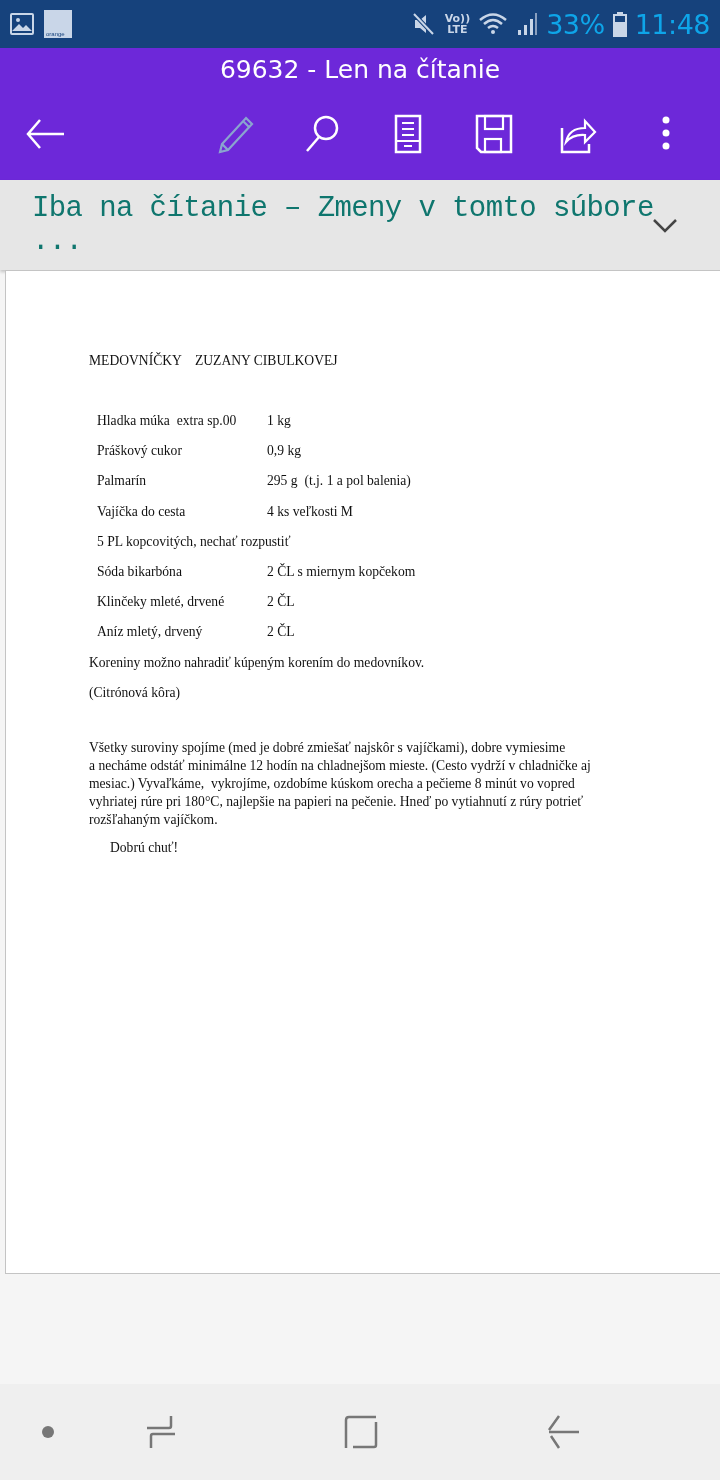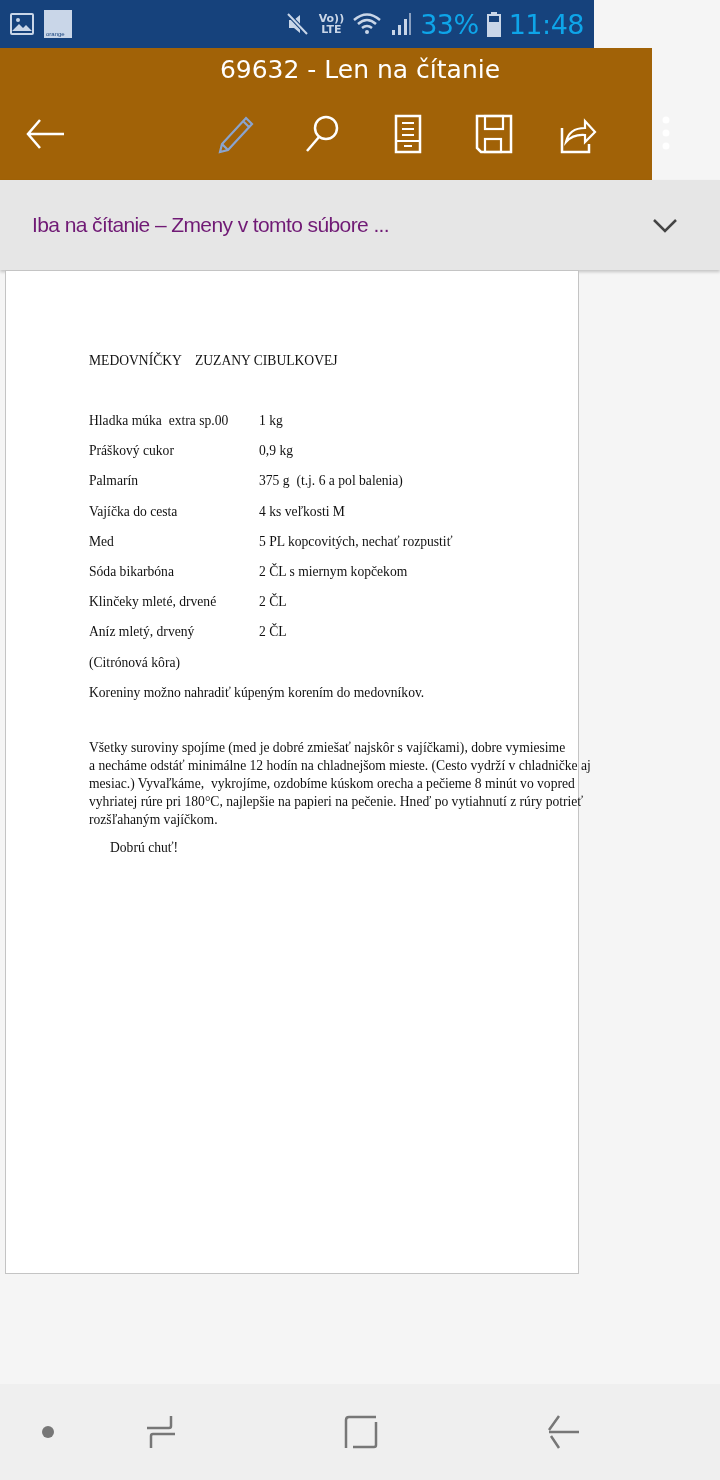--- a/index.html
+++ b/index.html
@@ -1,58 +1,58 @@
 <!DOCTYPE html>
 <html><head>
 <meta charset="utf-8">
 <style>
   * { box-sizing: border-box; margin: 0; padding: 0; }
   html, body { width: 720px; height: 1480px; overflow: hidden; background: #f5f5f5; }
   body { position: relative; font-family: "Liberation Sans", sans-serif; }
 
   .statusbar {
-    position: absolute; left: 0; top: 0; width: 594px; height: 48px;
+    position: absolute; left: 0; top: 0; width: 720px; height: 48px;
     background: #16427c; color: #c9d6e8;
     display: flex; align-items: center; padding: 0 10px;
   }
   .sb-left { display: flex; align-items: center; gap: 10px; }
   .sb-right { margin-left: auto; display: flex; align-items: center; gap: 8px; font-family: "DejaVu Sans", sans-serif; }
   .sb-img { width: 24px; height: 22px; border: 2px solid #c9d6e8; border-radius: 2px; position: relative; }
   .orange-logo { width: 28px; height: 28px; background: #c9d6e8; position: relative; }
   .orange-logo span { position: absolute; bottom: 1px; left: 2px; font-size: 6px; color: #16427c; }
   .sb-text { font-size: 27px; color: #0ea5e9; letter-spacing: -0.5px; }
   .sb-small { font-size: 11px; line-height: 11px; text-align: center; font-weight: bold; }
 
   .appbar {
-    position: absolute; left: 0; top: 48px; width: 652px; height: 132px;
-    background: #a16207; color: #fff;
+    position: absolute; left: 0; top: 48px; width: 720px; height: 132px;
+    background: #6d28d9; color: #fff;
   }
   .doc-title {
     position: absolute; top: 0; left: 0; width: 720px; height: 44px;
     text-align: center; line-height: 44px; font-size: 25px; color: #fff;
     font-family: "DejaVu Sans", sans-serif;
   }
   .toolbar-btn { position: absolute; top: 56px; width: 60px; height: 60px; display: flex; align-items: center; justify-content: center; }
 
   .banner {
     position: absolute; left: 0; top: 180px; width: 720px; height: 90px;
     background: #e6e6e6; box-shadow: 0 2px 3px rgba(0,0,0,0.2);
     display: flex; align-items: center; padding-left: 32px;
   }
-  .banner-text { font-size: 21px; color: #701a75; font-family: Liberation Sans, sans-serif; letter-spacing: -0.6px; }
+  .banner-text { font-size: 29px; color: #0f766e; font-family: Liberation Mono, monospace; letter-spacing: -0.6px; }
   .banner-chevron { position: absolute; right: 40px; top: 30px; width: 30px; height: 30px; }
 
   .page {
-    position: absolute; left: 5px; top: 270px; width: 574px; height: 1004px;
+    position: absolute; left: 5px; top: 270px; width: 716px; height: 1004px;
     background: #fff; border: 1.5px solid #c4c4c4; padding-left: 45px;
   }
   .doc-body { position: absolute; left: 83px; top: 82px; width: 550px; font-family: "Liberation Serif", serif; font-size: 13.6px; color: #111; }
   .heading { height: 20px; }
   .ing-list { margin-top: 40px; }
-  .ing-row { display: flex; height: 30.2px; }
+  .ing-row { display: flex; height: 30.2px; margin-left: 8px; }
   .ing-name { width: 170px; }
   .note { height: 30px; }
   .paragraph { margin-top: 24px; line-height: 18.2px; width: 540px; }
   .closing { margin-top: 10px; margin-left: 21px; }
 
   .navbar {
     position: absolute; left: 0; top: 1384px; width: 720px; height: 96px;
     background: #efefef;
   }
   .nav-btn { position: absolute; top: 28px; width: 40px; height: 40px; }
@@ -167,44 +167,43 @@
       <div class="ing-row">
           <span class="ing-name" style="white-space:pre">Hladka múka  extra sp.00</span>
           <span>1 kg</span>
         </div>
       <div class="ing-row">
           <span class="ing-name">Práškový cukor</span>
           <span>0,9 kg</span>
         </div>
       <div class="ing-row">
           <span class="ing-name">Palmarín</span>
-          <span style="white-space:pre">375 g  (t.j. 6 a pol balenia)</span>
+          <span style="white-space:pre">295 g  (t.j. 1 a pol balenia)</span>
         </div>
       <div class="ing-row">
           <span class="ing-name">Vajíčka do cesta</span>
           <span>4 ks veľkosti M</span>
         </div>
       <div class="ing-row">
-          <span class="ing-name">Med</span>
           <span>5 PL kopcovitých, nechať rozpustiť</span>
         </div>
       <div class="ing-row">
           <span class="ing-name">Sóda bikarbóna</span>
           <span>2 ČL s miernym kopčekom</span>
         </div>
       <div class="ing-row">
           <span class="ing-name">Klinčeky mleté, drvené</span>
           <span>2 ČL</span>
         </div>
       <div class="ing-row">
           <span class="ing-name">Aníz mletý, drvený</span>
           <span>2 ČL</span>
         </div>
+      <div class="note">Koreniny možno nahradiť kúpeným korením do medovníkov.</div>
       <div class="note">(Citrónová kôra)</div>
-      <div class="note">Koreniny možno nahradiť kúpeným korením do medovníkov.</div>
     </div>
 
     <div class="paragraph">
       <div>Všetky suroviny spojíme (med je dobré zmiešať najskôr s vajíčkami), dobre vymiesime</div>
       <div>a necháme odstáť minimálne 12 hodín na chladnejšom mieste. (Cesto vydrží v chladničke aj</div>
       <div style="white-space:pre">mesiac.) Vyvaľkáme,  vykrojíme, ozdobíme kúskom orecha a pečieme 8 minút vo vopred</div>
       <div>vyhriatej rúre pri 180°C, najlepšie na papieri na pečenie. Hneď po vytiahnutí z rúry potrieť</div>
       <div>rozšľahaným vajíčkom.</div>
     </div>
 

